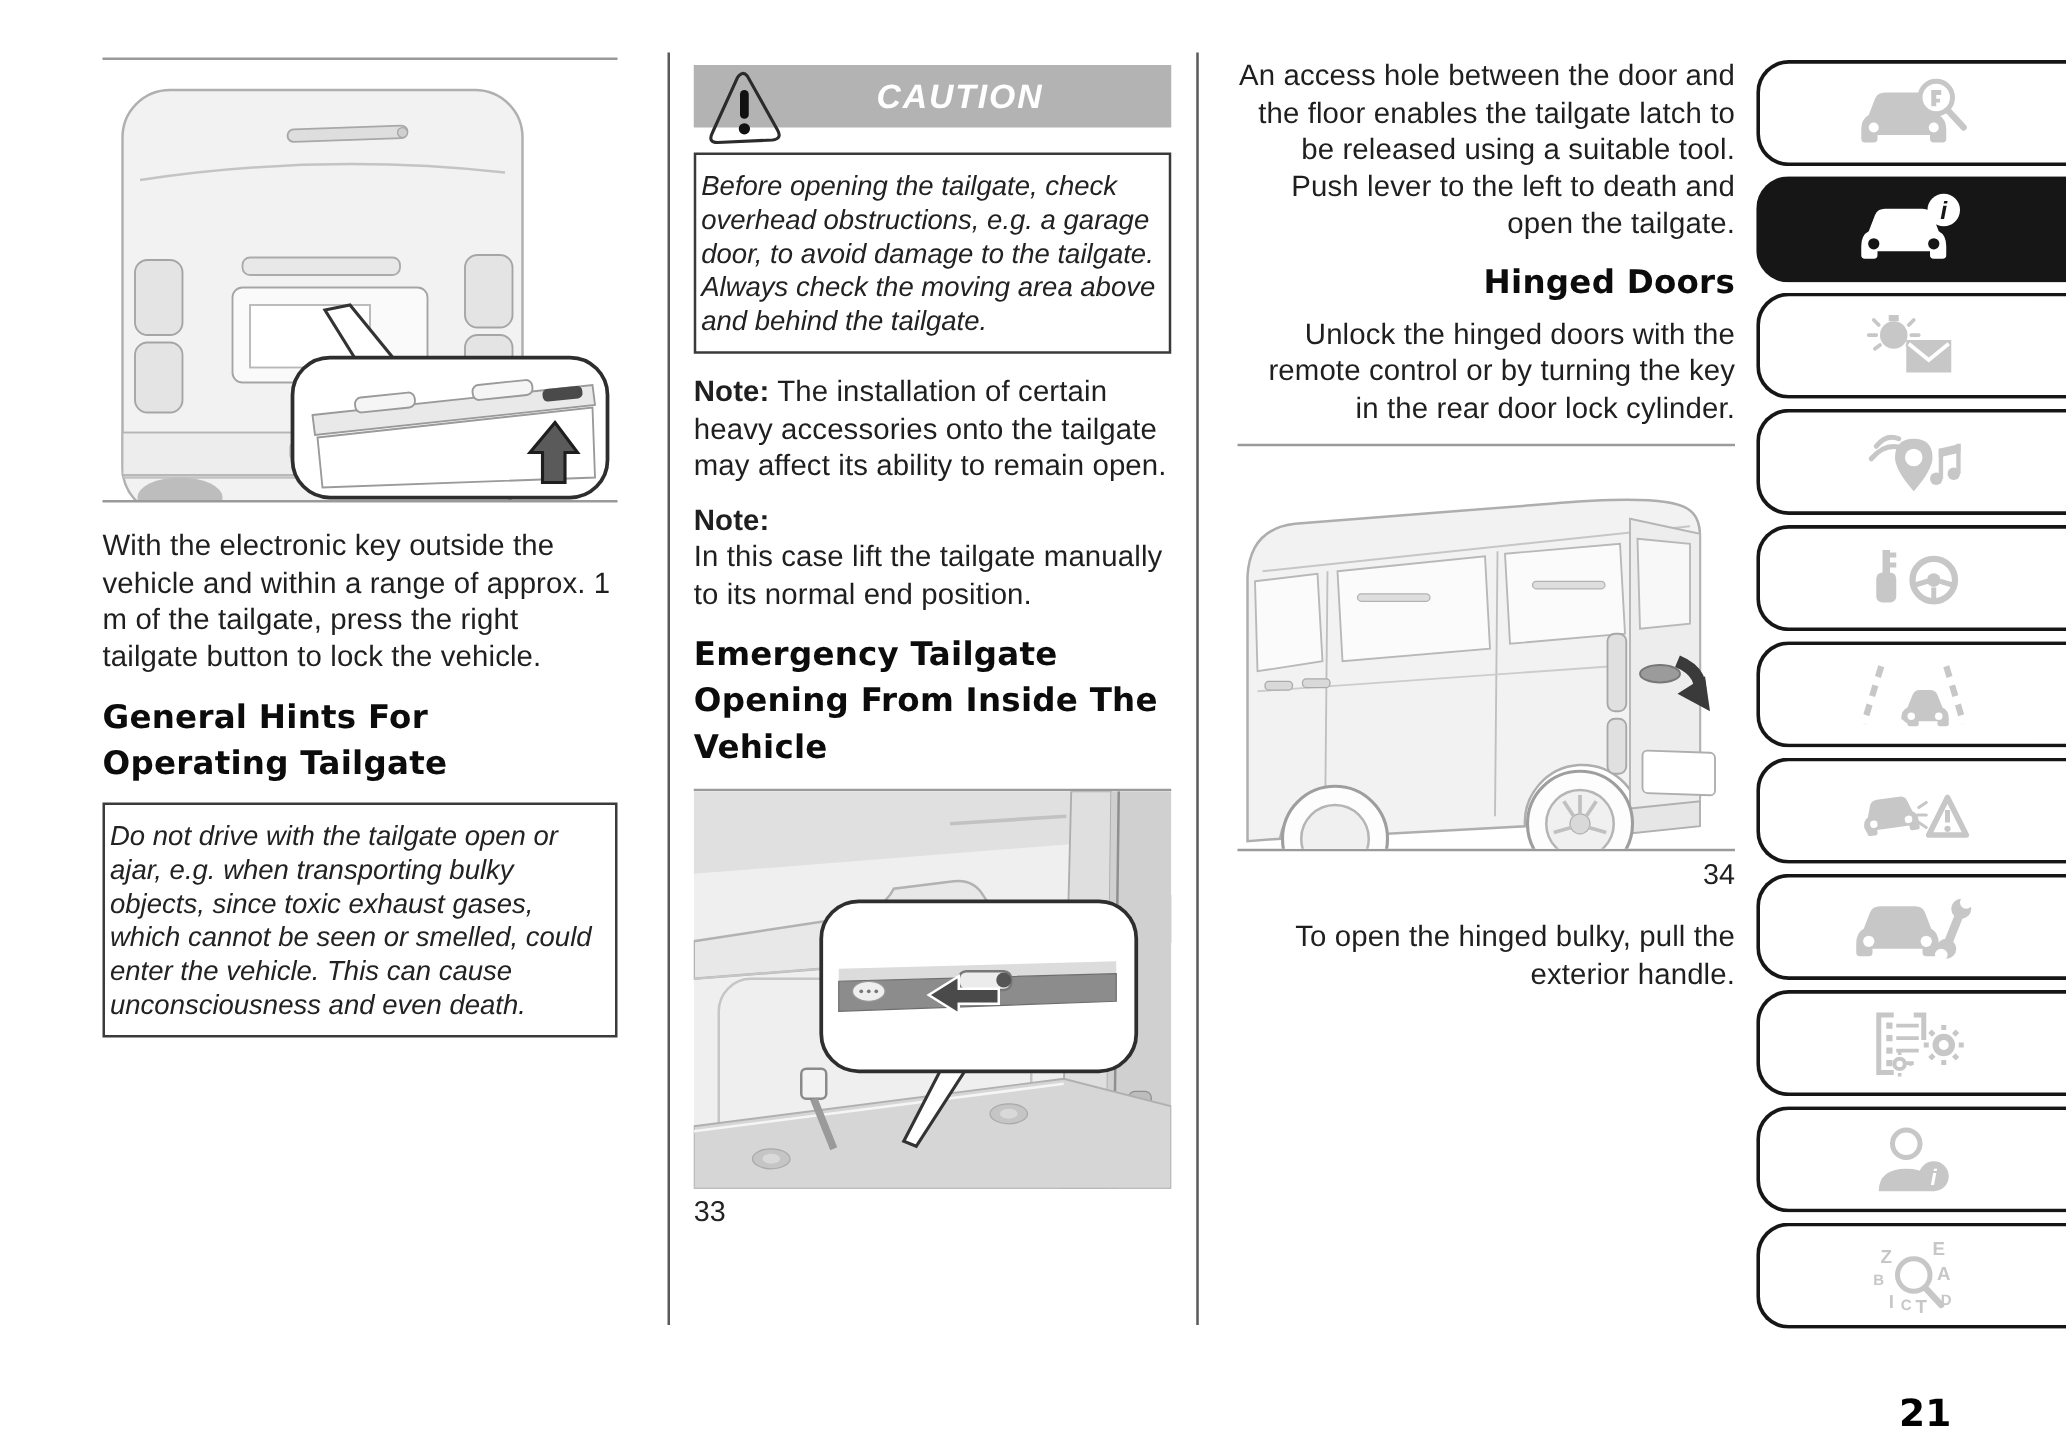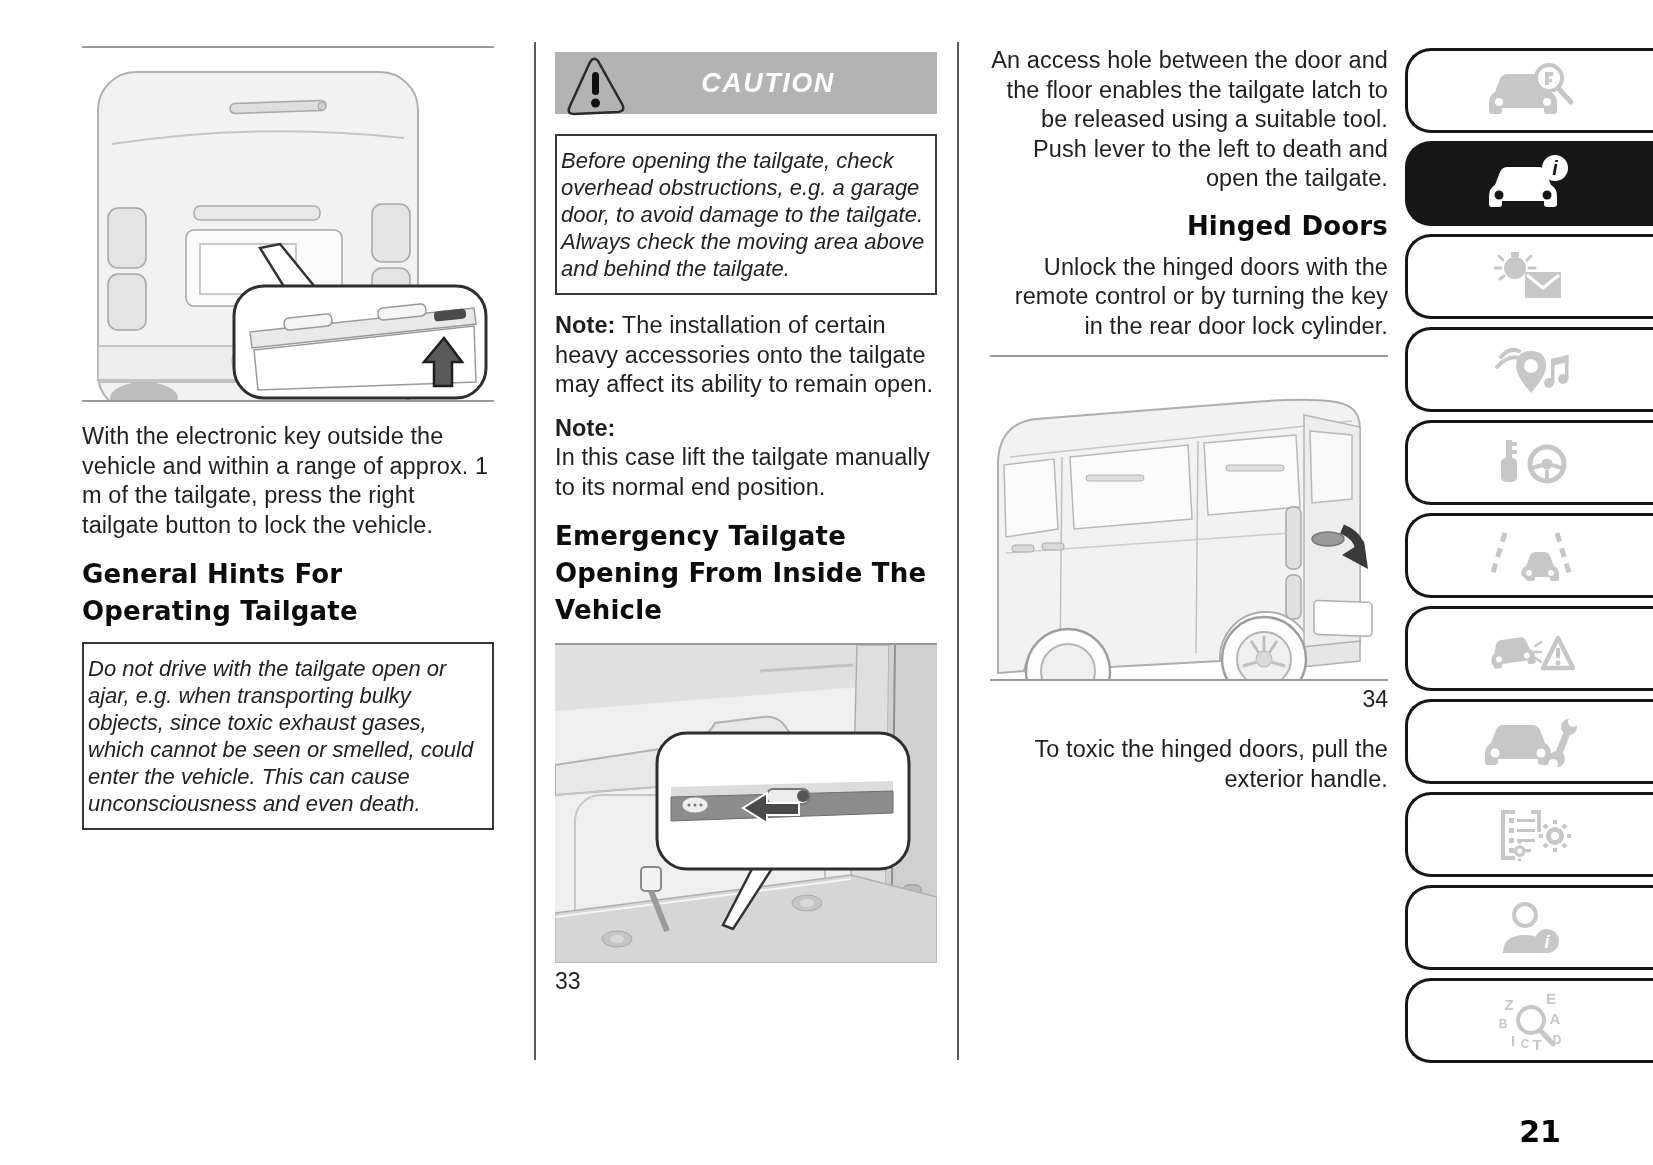--- a/index.html
+++ b/index.html
@@ -9,21 +9,21 @@
   .col1{left:82px;width:412px;}
   .col2{left:555px;width:382px;}
   .col3{left:990px;width:398px;text-align:right;}
   .vrule{position:absolute;top:42px;width:2px;height:1018px;background:#5a5a5a;}
   .vrule1{left:534px;}
   .vrule2{left:957px;}
   .body-text{font-size:23.5px;line-height:29.5px;letter-spacing:0.1px;}
   .heading{font-family:"DejaVu Sans",sans-serif;font-weight:bold;font-size:26px;line-height:37px;color:#0c0c0c;letter-spacing:0.2px;}
   .fig-rule{height:2px;background:#9a9a9a;}
   .fig-label{font-size:23px;color:#222;margin-top:5px;}
-  .warn-bar{position:relative;height:62px;background:#b3b3b3;display:flex;align-items:center;justify-content:center;}
+  .warn-bar{position:relative;height:50px;background:#b3b3b3;display:flex;align-items:center;justify-content:center;}
   .warn-bar .bar-title{font-style:italic;font-weight:bold;font-size:27px;color:#ffffff;letter-spacing:1.5px;padding-left:44px;}
   .warn-tri{position:absolute;left:8px;top:3px;width:66px;height:62px;}
   .warn-box{border:2px solid #3a3a3a;padding:11px 4px;font-style:italic;font-size:22px;line-height:27px;color:#222;}
   .note b{font-weight:bold;}
   .figure{position:relative;}
   .figure svg{display:block;}
   
   .sidebar{position:absolute;left:1405px;top:48px;width:248px;}
   .sb-btn{--ink:#c7c7c7;--cut:#ffffff;
     box-sizing:border-box;width:248px;height:85px;margin-bottom:8px;background:#ffffff;
@@ -215,21 +215,21 @@
 
       <rect x="22" y="188" width="22" height="7" rx="3" fill="#d9d9d9" stroke="#aaaaaa"></rect>
       <rect x="52" y="186" width="22" height="7" rx="3" fill="#d9d9d9" stroke="#aaaaaa"></rect>
       <rect x="236" y="108" width="58" height="6" rx="3" fill="#dedede" stroke="#b2b2b2"></rect>
       <rect x="96" y="118" width="58" height="6" rx="3" fill="#dedede" stroke="#b2b2b2"></rect>
     </svg>
   </div>
   <div class="fig-rule"></div>
   <div class="fig-label">34</div>
 
-  <p class="body-text" style="margin:22px 0 0 0;">To toxic the hinged doors, pull the exterior handle.</p>
+  <p class="body-text" style="margin:22px 0 0 0;">To open the hinged bulky, pull the exterior handle.</p>
 </div>
 
 <div class="sidebar">
 
   <div class="sb-btn">
     <svg viewBox="0 0 104 62">
       <path class="ink" d="M10,44 q0,-9 6,-12 l5,-13 q2,-5 8,-5 h30 q6,0 8,5 l5,13 q6,3 6,12 v7 q0,3 -3,3 h-7 q-3,0 -3,-3 v-3 h-42 v3 q0,3 -3,3 h-7 q-3,0 -3,-3 z"></path>
       <circle class="cut" cx="20" cy="42" r="4"></circle>
         <circle class="cut" cx="68" cy="42" r="4"></circle>
       <circle class="cut" cx="70" cy="18" r="13"></circle>

